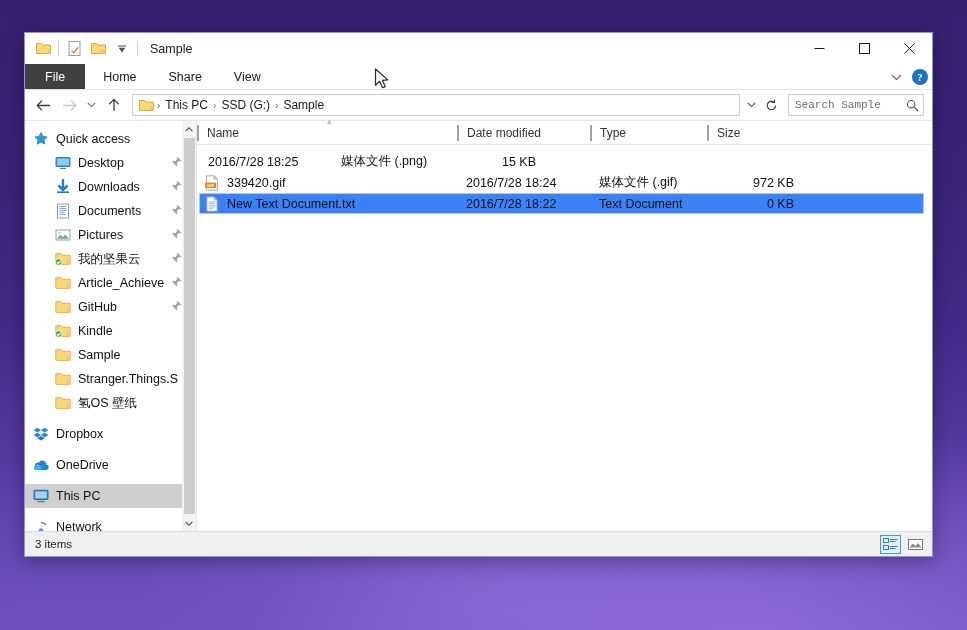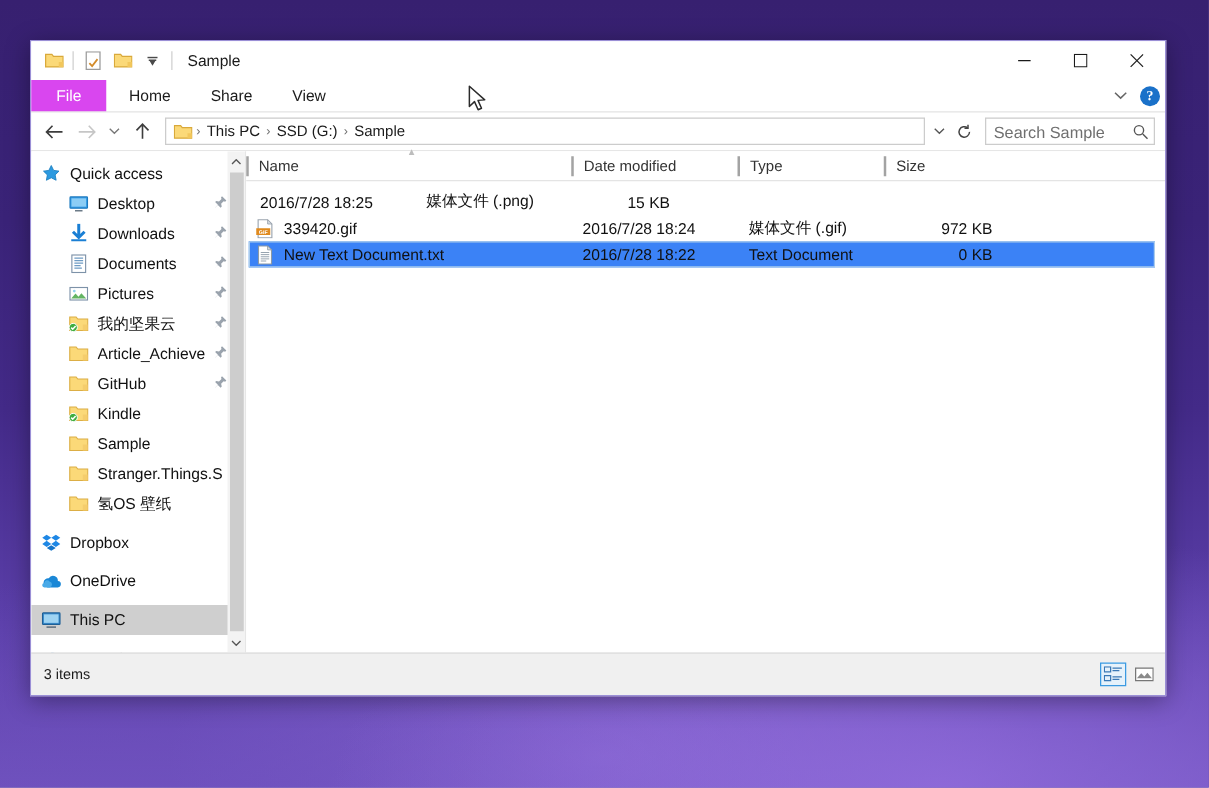--- a/index.html
+++ b/index.html
@@ -81,21 +81,21 @@
     position: relative;
   }
   .tab {
     padding: 0 16px;
     font-size: 12.5px;
     color: #1b1b1b;
     display: flex; align-items: center;
     white-space: nowrap;
   }
   .tab.file {
-    background: #d946ef;
+    background: #404040;
     color: #ffffff;
     padding: 0 20px;
     margin-right: 2px;
   }
   .ribbon-right {
     position: absolute; right: 4px; top: 0; height: 26px;
     display: flex; align-items: center; gap: 6px;
   }
   .help-icon {
     width: 16px; height: 16px; border-radius: 50%;
@@ -148,22 +148,22 @@
     width: 136px; height: 22px;
     border: 1px solid #cccccc;
     background: #fff;
     display: flex; align-items: center;
     margin-left: 6px;
     padding: 0 4px 0 6px;
     flex: 0 0 auto;
   }
   .searchbox input {
     border: 0; outline: 0; flex: 1 1 auto;
-    font-size: 13px; color: #222;
-    font-family: Liberation Sans, sans-serif;
+    font-size: 11px; color: #222;
+    font-family: Liberation Mono, monospace;
     min-width: 0; background: transparent;
   }
   .searchbox input::placeholder { color: #6f6f6f; }
 
   
   .body {
     flex: 1 1 auto;
     display: flex;
     min-height: 0;
     border-top: 1px solid #e6e6e6;
@@ -274,21 +274,21 @@
   .cell { padding-left: 8px; white-space: nowrap; overflow: hidden; }
   .cell.r-name { width: 258px; flex: 0 0 auto; display: flex; align-items: center; gap: 7px; padding-left: 4px; }
   .cell.r-date { width: 133px; flex: 0 0 auto; }
   .cell.r-type { width: 117px; flex: 0 0 auto; }
   .cell.r-size { width: 88px; flex: 0 0 auto; text-align: right; padding-left: 0; padding-right: 2px; }
 
   .fico { width: 16px; height: 16px; flex: 0 0 auto; }
 
   
   .statusbar {
-    height: 34px;
+    height: 25px;
     background: #f0f0f0;
     border-top: 1px solid #dcdcdc;
     display: flex;
     align-items: center;
     padding: 0 6px 0 10px;
     flex: 0 0 auto;
     position: relative;
   }
   .status-text { font-size: 11.5px; color: #1a1a1a; }
   .viewbtns { margin-left: auto; display: flex; gap: 4px; align-items: center; }

